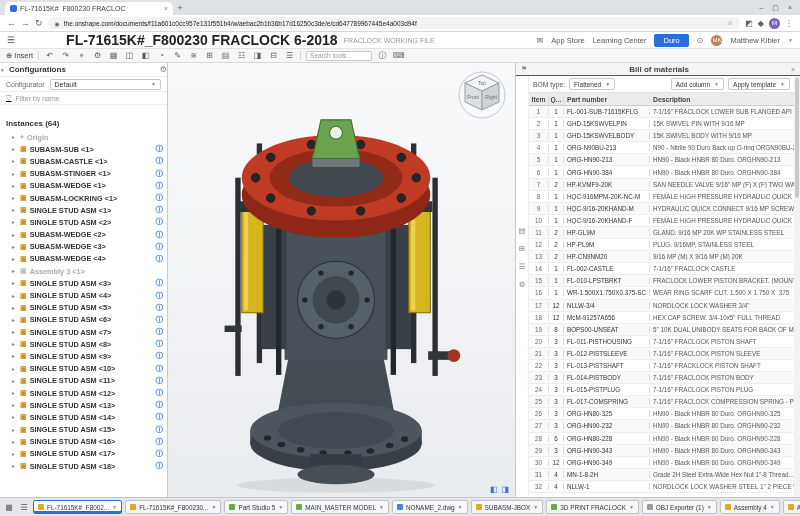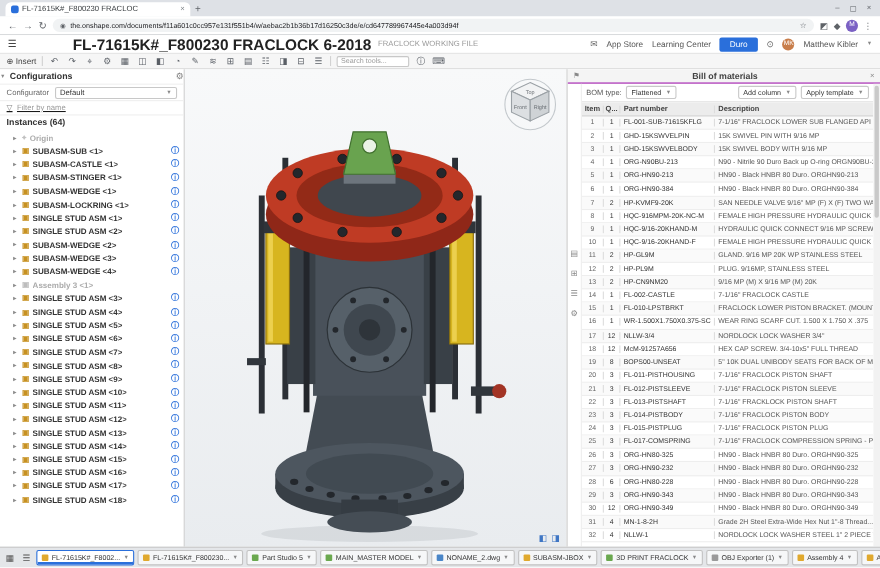--- a/index.html
+++ b/index.html
@@ -65,21 +65,21 @@
   .cfg-select{border:1px solid #c8c8c8;border-radius:2px;height:11px;display:flex;align-items:center;
     gap:10px;padding:0 4px;font-size:7px;color:#333;background:#fff;flex:1;}
   .cfg-select .sp{flex:1;}
   .filter-row{height:14px;flex:none;display:flex;align-items:center;gap:4px;padding:0 6px;
     border-top:1px solid #efefef;border-bottom:1px solid #efefef;text-decoration:underline;}
   .funnel{font-size:7px;color:#888;}
   .filter-input{flex:1;border:none;outline:none;height:10px;font-size:7px;color:#333;
     font-family:"Liberation Sans",sans-serif;}
   .filter-input::placeholder{color:#9a9a9a;}
   .inst-header{height:13px;flex:none;display:flex;align-items:center;padding:0 6px;font-size:8px;
-    font-weight:bold;color:#333;}
+    font-weight:bold;color:#333;margin-top:12px;}
   .tree{flex:1;overflow:hidden;padding-top:1px;}
   .trow{height:12.2px;display:flex;align-items:center;gap:3px;padding:0 4px 0 12px;
     font-size:7.3px;color:#333;white-space:nowrap;overflow:hidden;font-weight:bold;}
   .trow.root{padding-left:4px;font-weight:bold;}
   .trow .caret{color:#8a8a8a;font-size:5.5px;width:5px;flex:none;}
   .trow .ticon{font-size:7px;color:#c79121;flex:none;}
   .trow .tlabel{overflow:hidden;text-overflow:ellipsis;}
   .trow .info{margin-left:auto;color:#2a6fdb;font-size:7.5px;flex:none;}
   .trow:not(.has-info) .info{visibility:hidden;}
   .trow.muted{color:#aaa;}

